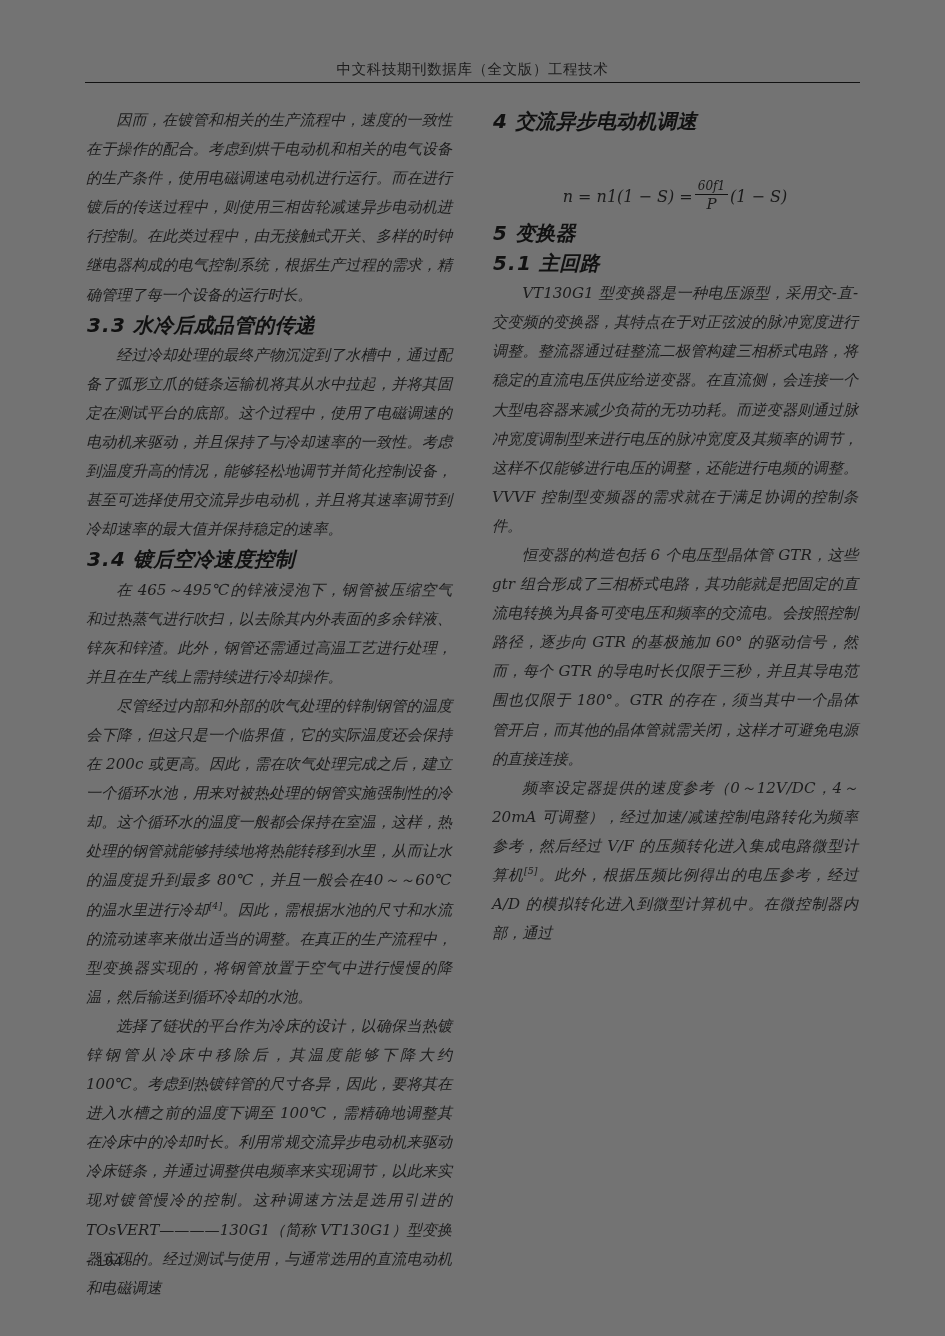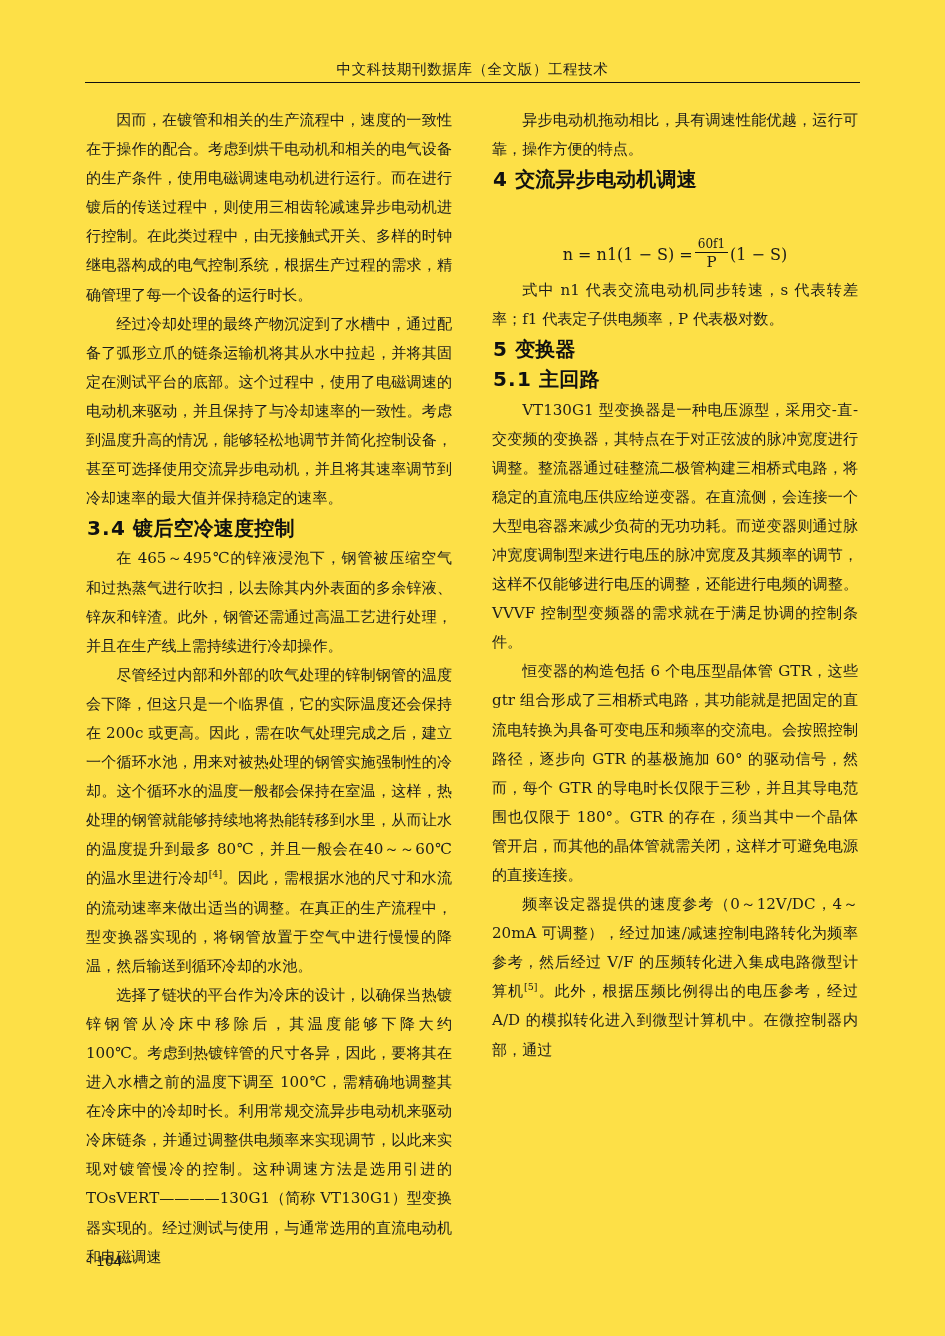--- a/index.html
+++ b/index.html
@@ -14,21 +14,21 @@
     font-family: "DejaVu Serif", serif;
     color: #1a1a1a;
     overflow: hidden;
   }
 
   .page {
     position: absolute;
     left: 0; top: 0;
     width: 945px;
     height: 1336px;
-    background: #fde047;
+    background: #737373;
   }
 
   
   .header-wrap {
     position: absolute;
     left: 85px;
     top: 60px;
     width: 775px;
   }
   .header-title {
@@ -46,20 +46,21 @@
     width: 100%;
   }
 
   
   .columns {
     position: absolute;
     left: 0;
     top: 106px;
     width: 945px;
     height: 1130px;
+    font-style: italic;
   }
   .col {
     position: absolute;
     top: 0;
     width: 366px;
   }
   .col-left  { left: 86px; }
   .col-right { left: 492px; }
 
   p.para {
@@ -147,43 +148,42 @@
     <div class="header-title">中文科技期刊数据库（全文版）工程技术</div>
     <div class="header-rule"></div>
   </div>
 
   <div class="columns">
 
     <div class="col col-left">
 
       <p class="para">因而，在镀管和相关的生产流程中，速度的一致性在于操作的配合。考虑到烘干电动机和相关的电气设备的生产条件，使用电磁调速电动机进行运行。而在进行镀后的传送过程中，则使用三相齿轮减速异步电动机进行控制。在此类过程中，由无接触式开关、多样的时钟继电器构成的电气控制系统，根据生产过程的需求，精确管理了每一个设备的运行时长。</p>
 
+      <h3 class="heading"><span class="num">3.3</span><span class="sp"></span><span>水冷后成品管的传递</span></h3>
 
       <p class="para">经过冷却处理的最终产物沉淀到了水槽中，通过配备了弧形立爪的链条运输机将其从水中拉起，并将其固定在测试平台的底部。这个过程中，使用了电磁调速的电动机来驱动，并且保持了与冷却速率的一致性。考虑到温度升高的情况，能够轻松地调节并简化控制设备，甚至可选择使用交流异步电动机，并且将其速率调节到冷却速率的最大值并保持稳定的速率。</p>
 
       <h3 class="heading"><span class="num">3.4</span><span class="sp"></span><span>镀后空冷速度控制</span></h3>
 
       <p class="para">在 465～495℃的锌液浸泡下，钢管被压缩空气和过热蒸气进行吹扫，以去除其内外表面的多余锌液、锌灰和锌渣。此外，钢管还需通过高温工艺进行处理，并且在生产线上需持续进行冷却操作。</p>
 
       <p class="para"><span>尽管经过内部和外部的吹气处理的锌制钢管的温度会下降，但这只是一个临界值，它的实际温度还会保持在 200c 或更高。因此，需在吹气处理完成之后，建立一个循环水池，用来对被热处理的钢管实施强制性的冷却。这个循环水的温度一般都会保持在室温，这样，热处理的钢管就能够持续地将热能转移到水里，从而让水的温度提升到最多 80℃，并且一般会在40～～60℃的温水里进行冷却</span><sup class="ref">[4]</sup><span>。因此，需根据水池的尺寸和水流的流动速率来做出适当的调整。在真正的生产流程中，型变换器实现的，将钢管放置于空气中进行慢慢的降温，然后输送到循环冷却的水池。</span></p>
 
       <p class="para">选择了链状的平台作为冷床的设计，以确保当热镀锌钢管从冷床中移除后，其温度能够下降大约 100℃。考虑到热镀锌管的尺寸各异，因此，要将其在进入水槽之前的温度下调至 100℃，需精确地调整其在冷床中的冷却时长。利用常规交流异步电动机来驱动冷床链条，并通过调整供电频率来实现调节，以此来实现对镀管慢冷的控制。这种调速方法是选用引进的TOsVERT————130G1（简称 VT130G1）型变换器实现的。经过测试与使用，与通常选用的直流电动机和电磁调速</p>
 
     </div>
 
     <div class="col col-right">
 
-      <p class="para">异步电动机拖动相比，具有调速性能优越，运行可靠，操作方便的特点。</p>
 
       <h3 class="heading"><span class="num">4</span><span class="sp"></span><span>交流异步电动机调速</span></h3>
 
 
       <div class="formula"><span>n = n1(1 − S) =</span><span class="frac"><span class="num-part">60f1</span><span class="bar"></span><span class="den-part">P</span></span><span>(1 − S)</span></div>
 
-      <p class="para">式中 n1 代表交流电动机同步转速，s 代表转差率；f1 代表定子供电频率，P 代表极对数。</p>
 
 
       <h3 class="heading"><span class="num">5</span><span class="sp"></span><span>变换器</span></h3>
 
       <h3 class="heading"><span class="num">5.1</span><span class="sp"></span><span>主回路</span></h3>
 
       <p class="para">VT130G1 型变换器是一种电压源型，采用交-直-交变频的变换器，其特点在于对正弦波的脉冲宽度进行调整。整流器通过硅整流二极管构建三相桥式电路，将稳定的直流电压供应给逆变器。在直流侧，会连接一个大型电容器来减少负荷的无功功耗。而逆变器则通过脉冲宽度调制型来进行电压的脉冲宽度及其频率的调节，这样不仅能够进行电压的调整，还能进行电频的调整。VVVF 控制型变频器的需求就在于满足协调的控制条件。</p>
 
       <p class="para">恒变器的构造包括 6 个电压型晶体管 GTR，这些gtr 组合形成了三相桥式电路，其功能就是把固定的直流电转换为具备可变电压和频率的交流电。会按照控制路径，逐步向 GTR 的基极施加 60° 的驱动信号，然而，每个 GTR 的导电时长仅限于三秒，并且其导电范围也仅限于 180°。GTR 的存在，须当其中一个晶体管开启，而其他的晶体管就需关闭，这样才可避免电源的直接连接。</p>
 

